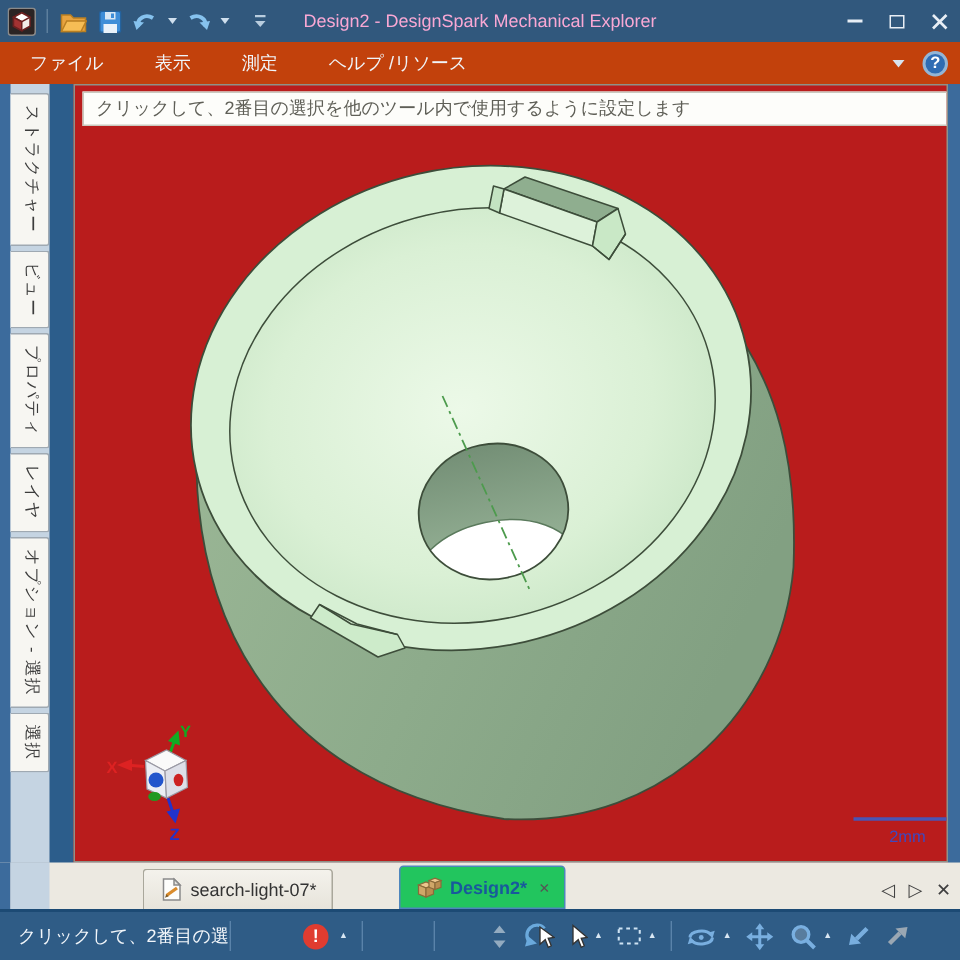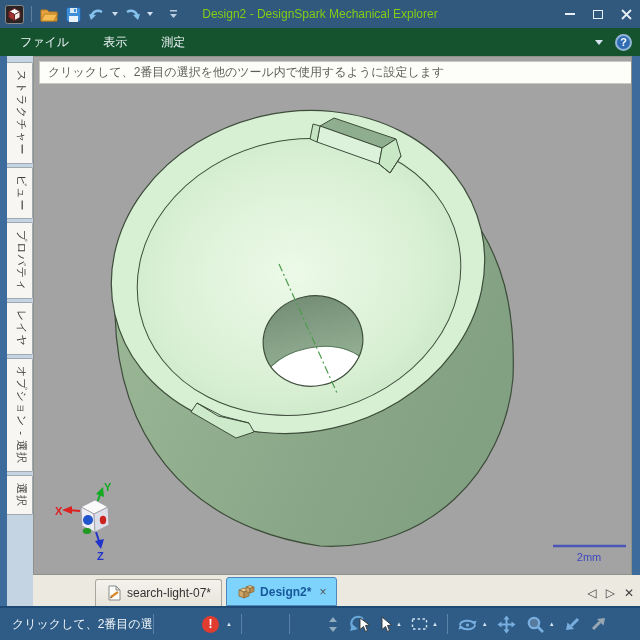--- a/index.html
+++ b/index.html
@@ -5,54 +5,54 @@
   * { margin:0; padding:0; box-sizing:border-box; }
   html,body { width:640px; height:640px; overflow:hidden; }
   body { font-family:"Liberation Sans","DejaVu Sans",sans-serif; background:#2c5d8b; position:relative; }
 
   
   .titlebar { height:28px; background:#31587d; display:flex; align-items:center; position:relative; color:#eef3f8; }
   .qat { display:flex; align-items:center; gap:4px; padding-left:4px; z-index:2; }
   .qat-sep { width:1px; height:16px; background:#5d7f9d; margin:0 3px; }
   .qat-btn { display:flex; align-items:center; justify-content:center; width:20px; height:22px; }
   .caret-down { width:0; height:0; border-left:3px solid transparent; border-right:3px solid transparent; border-top:4px solid #cfdfee; margin-left:1px; }
-  .title-text { position:absolute; left:0; right:0; text-align:center; font-size:12px; color:#84cc16; pointer-events:none; }
+  .title-text { position:absolute; left:0; right:0; text-align:center; font-size:12px; color:#f9a8d4; pointer-events:none; }
   .winbtns { position:absolute; right:0; top:0; height:28px; display:flex; z-index:3; }
   .winbtn { width:28px; height:28px; display:flex; align-items:center; justify-content:center; }
   .minimize-shape { width:10px; height:2px; background:#e8eef5; }
   .maximize-shape { width:10px; height:9px; border:1.5px solid #e8eef5; }
 
   
-  .menubar { height:28px; background:#14532d; display:flex; align-items:center; color:#f0f5fa; position:relative; }
+  .menubar { height:28px; background:#c2410c; display:flex; align-items:center; color:#f0f5fa; position:relative; }
   .menu-item { font-size:12px; padding:6px 14px; margin-left:6px; cursor:default; }
   .menubar-right { position:absolute; right:8px; display:flex; align-items:center; gap:12px; }
   .chev { width:0; height:0; border-left:4px solid transparent; border-right:4px solid transparent; border-top:5px solid #d8e4f0; }
   .help-circle { width:17px; height:17px; border-radius:50%; background:#2f6cb3; border:2px solid #93b5d6; color:#fff; font-size:11px; font-weight:bold; display:flex; align-items:center; justify-content:center; }
 
   
   .main { display:flex; height:519px; }
   .side-rail { width:33px; display:flex; }
   .rail-frame { width:7px; background:#3c6b9c; }
   .rail-body { width:26px; background:#c5d4e2; padding-top:6px; display:flex; flex-direction:column; align-items:stretch; }
   .rail-tab { writing-mode:vertical-rl; text-orientation:sideways; background:#f7f6f2; border:1px solid #9fa9b2; border-left:none; border-radius:0 2px 2px 0; color:#3c3c3c; font-size:11px; padding:7px 3px; margin-bottom:3px; letter-spacing:1px; cursor:default; }
 
-  .viewport-wrap { flex:1; background:#a3a3a3; border:1px solid #8e9288; position:relative; overflow:hidden; }
+  .viewport-wrap { flex:1; background:#b91c1c; border:1px solid #8e9288; position:relative; overflow:hidden;margin-left:16px; }
   .hintbar { position:absolute; top:4px; left:5px; right:-2px; height:23px; background:#fdfdfa; border:1px solid #c9c9bf; color:#5f5f57; font-size:12px; line-height:21px; padding-left:8px; z-index:5; white-space:nowrap; overflow:hidden; }
   .scene { position:absolute; left:-34px; top:-57px; width:640px; height:640px; }
 
   .right-frame { width:8px; background:#3c6b9c; }
 
   
   .tabbar { height:31px; background:#ece9e1; display:flex; align-items:flex-end; position:relative; }
   .tabbar-rail { width:33px; align-self:stretch; display:flex; }
   .tabbar-rail .rail-frame { width:7px; }
   .tabbar-rail .rail-fill { width:26px; background:#c5d4e2; }
   .tabs-strip { display:flex; align-items:flex-end; margin-left:62px; }
   .doc-tab { display:flex; align-items:center; gap:5px; height:27px; padding:0 10px; font-size:12px; border:1px solid #a9a79b; border-bottom:none; border-radius:3px 3px 0 0; background:linear-gradient(#f4f2ec,#e7e4db); color:#333; margin-right:4px; cursor:default; }
-  .doc-tab.active { background:#7dd3fc; border:1px solid #4e86bd; color:#18599c; font-weight:bold; height:29px; }
+  .doc-tab.active { background:#22c55e; border:1px solid #4e86bd; color:#18599c; font-weight:bold; height:29px;margin-left:40px; }
   .tab-close { color:#555; font-weight:normal; font-size:12px; margin-left:3px; }
   .tab-nav { position:absolute; right:6px; bottom:6px; display:flex; gap:9px; color:#3f3f3f; font-size:12px; }
   .tab-nav span { cursor:default; }
 
   
   .statusbar { height:34px; background:#2f5c86; border-top:2px solid #1c4a74; display:flex; align-items:center; color:#f2f6fa; }
   .status-msg { font-size:12px; margin-left:12px; width:141px; overflow:hidden; white-space:nowrap; }
   .ssep { width:1px; height:20px; background:#1f4b73; border-right:1px solid #5a83aa; }
   .alert-badge { width:17px; height:17px; border-radius:50%; background:#e03c30; color:#fff; font-weight:bold; font-size:12px; display:flex; align-items:center; justify-content:center; margin-left:48px; }
   .caret-up { font-size:6px; color:#d9e7f3; margin-left:7px; }
@@ -120,20 +120,21 @@
           <path d="M1 1 L10 10 M10 1 L1 10" stroke="#e8eef5" stroke-width="1.8"></path>
         </svg>
     </span>
   </div>
 </div>
 
 <div class="menubar">
   <span class="menu-item">ファイル</span>
   <span class="menu-item">表示</span>
   <span class="menu-item">測定</span>
+  <span class="menu-item">ヘルプ /リソース</span>
   <div class="menubar-right">
     <span class="chev"></span>
     <span class="help-circle">?</span>
   </div>
 </div>
 
 <div class="main">
   <div class="side-rail">
     <div class="rail-frame"></div>
     <div class="rail-body">

